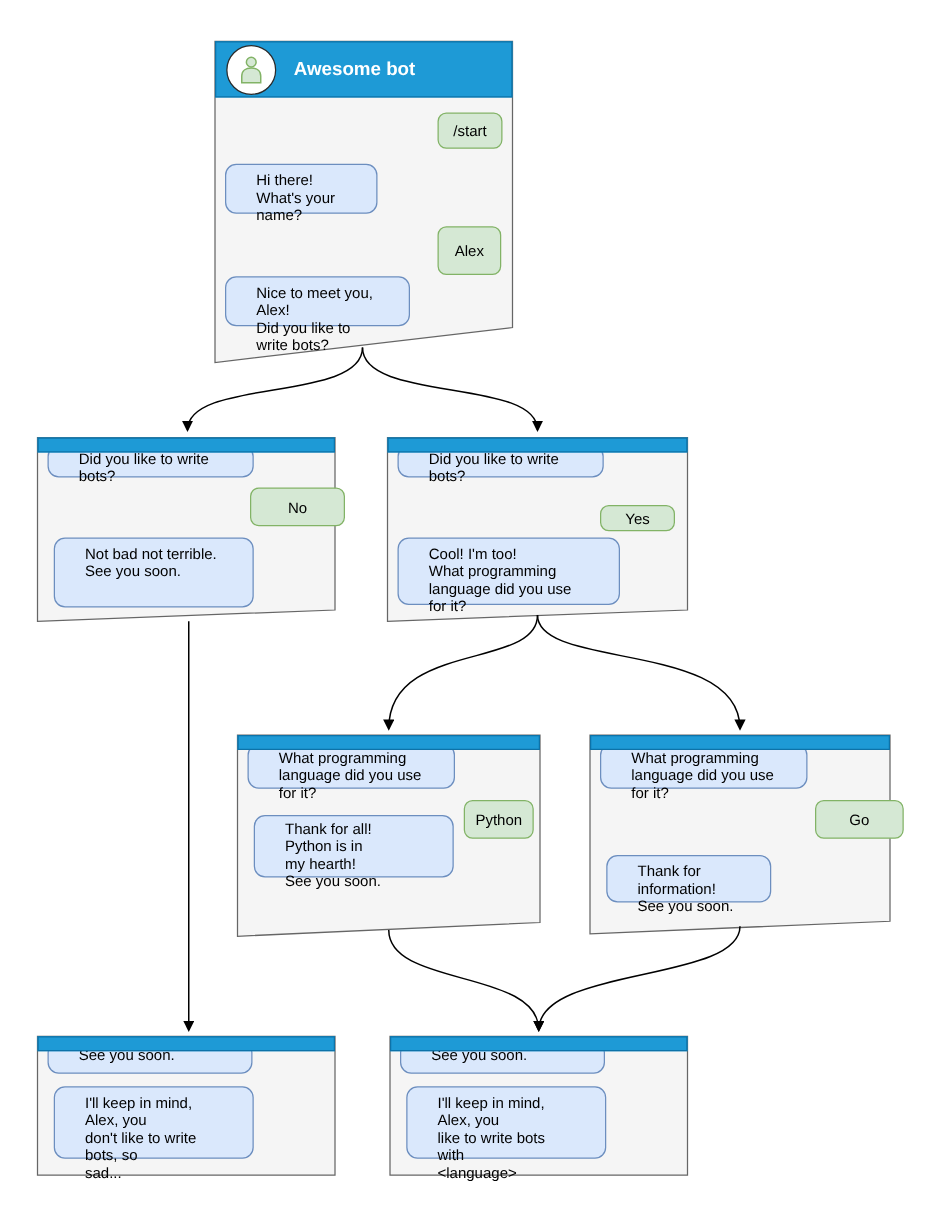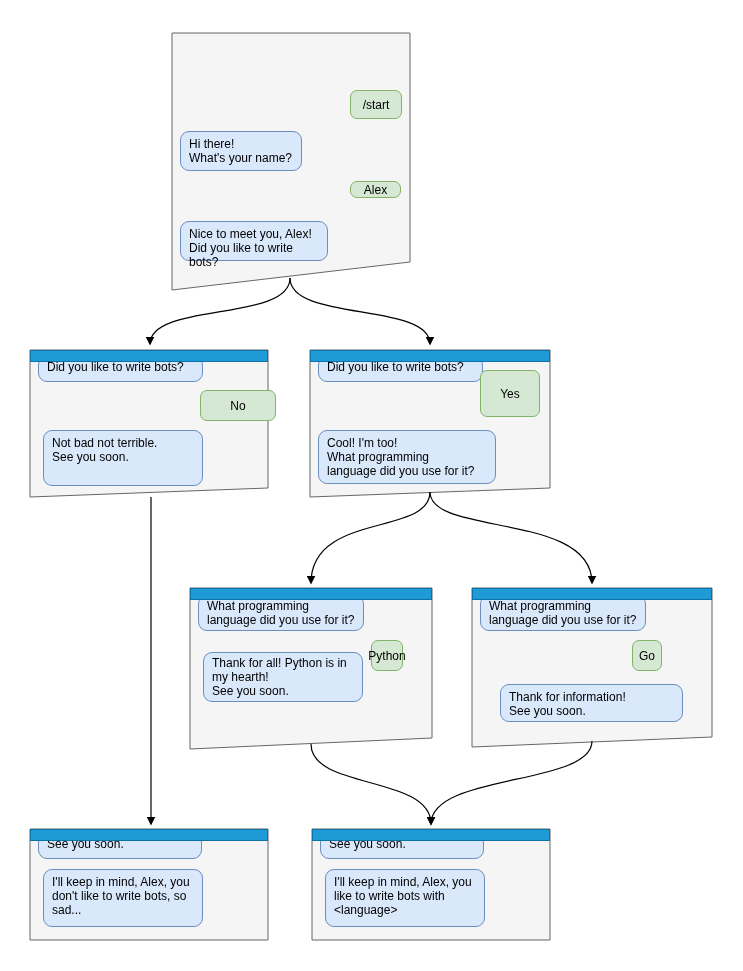--- a/index.html
+++ b/index.html
@@ -17,21 +17,21 @@
   .avatar{
     width:40px;height:40px;border-radius:50%;background:#fff;border:1.5px solid #2b2b2b;
     margin-left:8px;display:flex;align-items:center;justify-content:center;box-sizing:border-box;flex:0 0 auto;
   }
   .bar{
     position:absolute;z-index:3;box-sizing:border-box;
     background:var(--bar-fill,#1e9ad6);border:1px solid var(--bar-stroke,#0d72a8);
   }
   .bubble{
     position:absolute;z-index:2;box-sizing:border-box;
-    font-size:12px;line-height:14px;padding:5px 8px;white-space:pre-line;
+    font-size:12px;line-height:14px;padding:5px 24px;white-space:pre-line;
   }
   .bot{
     background:var(--bot-bubble-fill,#dae8fc);border:1px solid var(--bot-bubble-stroke,#6c8ebf);
     border-radius:9px;
   }
   .user{
     background:var(--user-bubble-fill,#d5e8d4);border:1px solid var(--user-bubble-stroke,#82b366);
     border-radius:7px;display:flex;align-items:center;justify-content:center;padding:2px 6px;
   }
   .tight{padding-top:3px;padding-bottom:3px;}
@@ -58,57 +58,66 @@
 
     <path d="M290,278 C290,322 150,302 150,344" marker-end="url(#arrow)" style="fill:none;stroke:var(--connector,#000);stroke-width:1.2"></path>
     <path d="M290,278 C290,322 430,302 430,344" marker-end="url(#arrow)" style="fill:none;stroke:var(--connector,#000);stroke-width:1.2"></path>
     <path d="M430,492 C430,536 311,512 311,583" marker-end="url(#arrow)" style="fill:none;stroke:var(--connector,#000);stroke-width:1.2"></path>
     <path d="M430,492 C430,536 592,512 592,583" marker-end="url(#arrow)" style="fill:none;stroke:var(--connector,#000);stroke-width:1.2"></path>
     <path d="M151,497 L151,824" marker-end="url(#arrow)" style="fill:none;stroke:var(--connector,#000);stroke-width:1.2"></path>
     <path d="M311,744 C311,790 431,775 431,824" marker-end="url(#arrow)" style="fill:none;stroke:var(--connector,#000);stroke-width:1.2"></path>
     <path d="M592,741 C592,786 431,773 431,824" marker-end="url(#arrow)" style="fill:none;stroke:var(--connector,#000);stroke-width:1.2"></path>
   </svg>
 
+  <div class="titlebar" style="left:172px;top:33px;width:238px;height:45px">
+    <div class="avatar">
+      <svg width="26" height="26" viewBox="0 0 24 24">
+        <circle cx="12" cy="6.2" r="3.6" style="fill:var(--user-bubble-fill,#d5e8d4);stroke:var(--user-bubble-stroke,#82b366);stroke-width:1.1"></circle>
+        <path d="M5,21.5 v-5 c0,-4 3,-6 7,-6 s7,2 7,6 v5 z" style="fill:var(--user-bubble-fill,#d5e8d4);stroke:var(--user-bubble-stroke,#82b366);stroke-width:1.1"></path>
+      </svg>
+    </div>
+    <div class="title">Awesome bot</div>
+  </div>
 
   <div class="bar" style="left:30px;top:350px;width:238px;height:12px"></div>
   <div class="bar" style="left:310px;top:350px;width:240px;height:12px"></div>
   <div class="bar" style="left:190px;top:588px;width:242px;height:12px"></div>
   <div class="bar" style="left:472px;top:588px;width:240px;height:12px"></div>
   <div class="bar" style="left:30px;top:829px;width:238px;height:12px"></div>
   <div class="bar" style="left:312px;top:829px;width:238px;height:12px"></div>
 
   <div class="bubble user" style="left:350px;top:90px;width:52px;height:29px">/start</div>
   <div class="bubble bot" style="left:180px;top:131px;width:122px;height:40px">Hi there!
 What's your name?</div>
-  <div class="bubble user" style="left:350px;top:181px;width:51px;height:17px">Alex</div>
+  <div class="bubble user" style="left:350px;top:181px;width:51px;height:39px">Alex</div>
   <div class="bubble bot" style="left:180px;top:221px;width:148px;height:40px">Nice to meet you, Alex!
 Did you like to write bots?</div>
 
   <div class="bubble bot tight" style="left:38px;top:356px;width:165px;height:26px">Did you like to write bots?</div>
   <div class="bubble user" style="left:200px;top:390px;width:76px;height:31px">No</div>
   <div class="bubble bot" style="left:43px;top:430px;width:160px;height:56px">Not bad not terrible.
 See you soon.</div>
 
   <div class="bubble bot tight" style="left:318px;top:356px;width:165px;height:26px">Did you like to write bots?</div>
-  <div class="bubble user" style="left:480px;top:370px;width:60px;height:47px">Yes</div>
+  <div class="bubble user" style="left:480px;top:404px;width:60px;height:21px">Yes</div>
   <div class="bubble bot" style="left:318px;top:430px;width:178px;height:54px">Cool! I'm too!
 What programming
 language did you use for it?</div>
 
   <div class="bubble bot tight" style="left:198px;top:595px;width:166px;height:36px">What programming
 language did you use for it?</div>
-  <div class="bubble user" style="left:371px;top:640px;width:32px;height:31px">Python</div>
+  <div class="bubble user" style="left:371px;top:640px;width:56px;height:31px">Python</div>
   <div class="bubble bot tight" style="left:203px;top:652px;width:160px;height:50px">Thank for all! Python is in
 my hearth!
 See you soon.</div>
 
   <div class="bubble bot tight" style="left:480px;top:595px;width:166px;height:36px">What programming
 language did you use for it?</div>
-  <div class="bubble user" style="left:632px;top:640px;width:30px;height:31px">Go</div>
-  <div class="bubble bot" style="left:500px;top:684px;width:183px;height:38px">Thank for information!
+  <div class="bubble user" style="left:652px;top:640px;width:71px;height:31px">Go</div>
+  <div class="bubble bot" style="left:485px;top:684px;width:132px;height:38px">Thank for information!
 See you soon.</div>
 
   <div class="bubble bot tight" style="left:38px;top:833px;width:164px;height:26px">See you soon.</div>
   <div class="bubble bot" style="left:43px;top:869px;width:160px;height:58px">I'll keep in mind, Alex, you
 don't like to write bots, so
 sad...</div>
 
   <div class="bubble bot tight" style="left:320px;top:833px;width:164px;height:26px">See you soon.</div>
   <div class="bubble bot" style="left:325px;top:869px;width:160px;height:58px">I'll keep in mind, Alex, you
 like to write bots with

